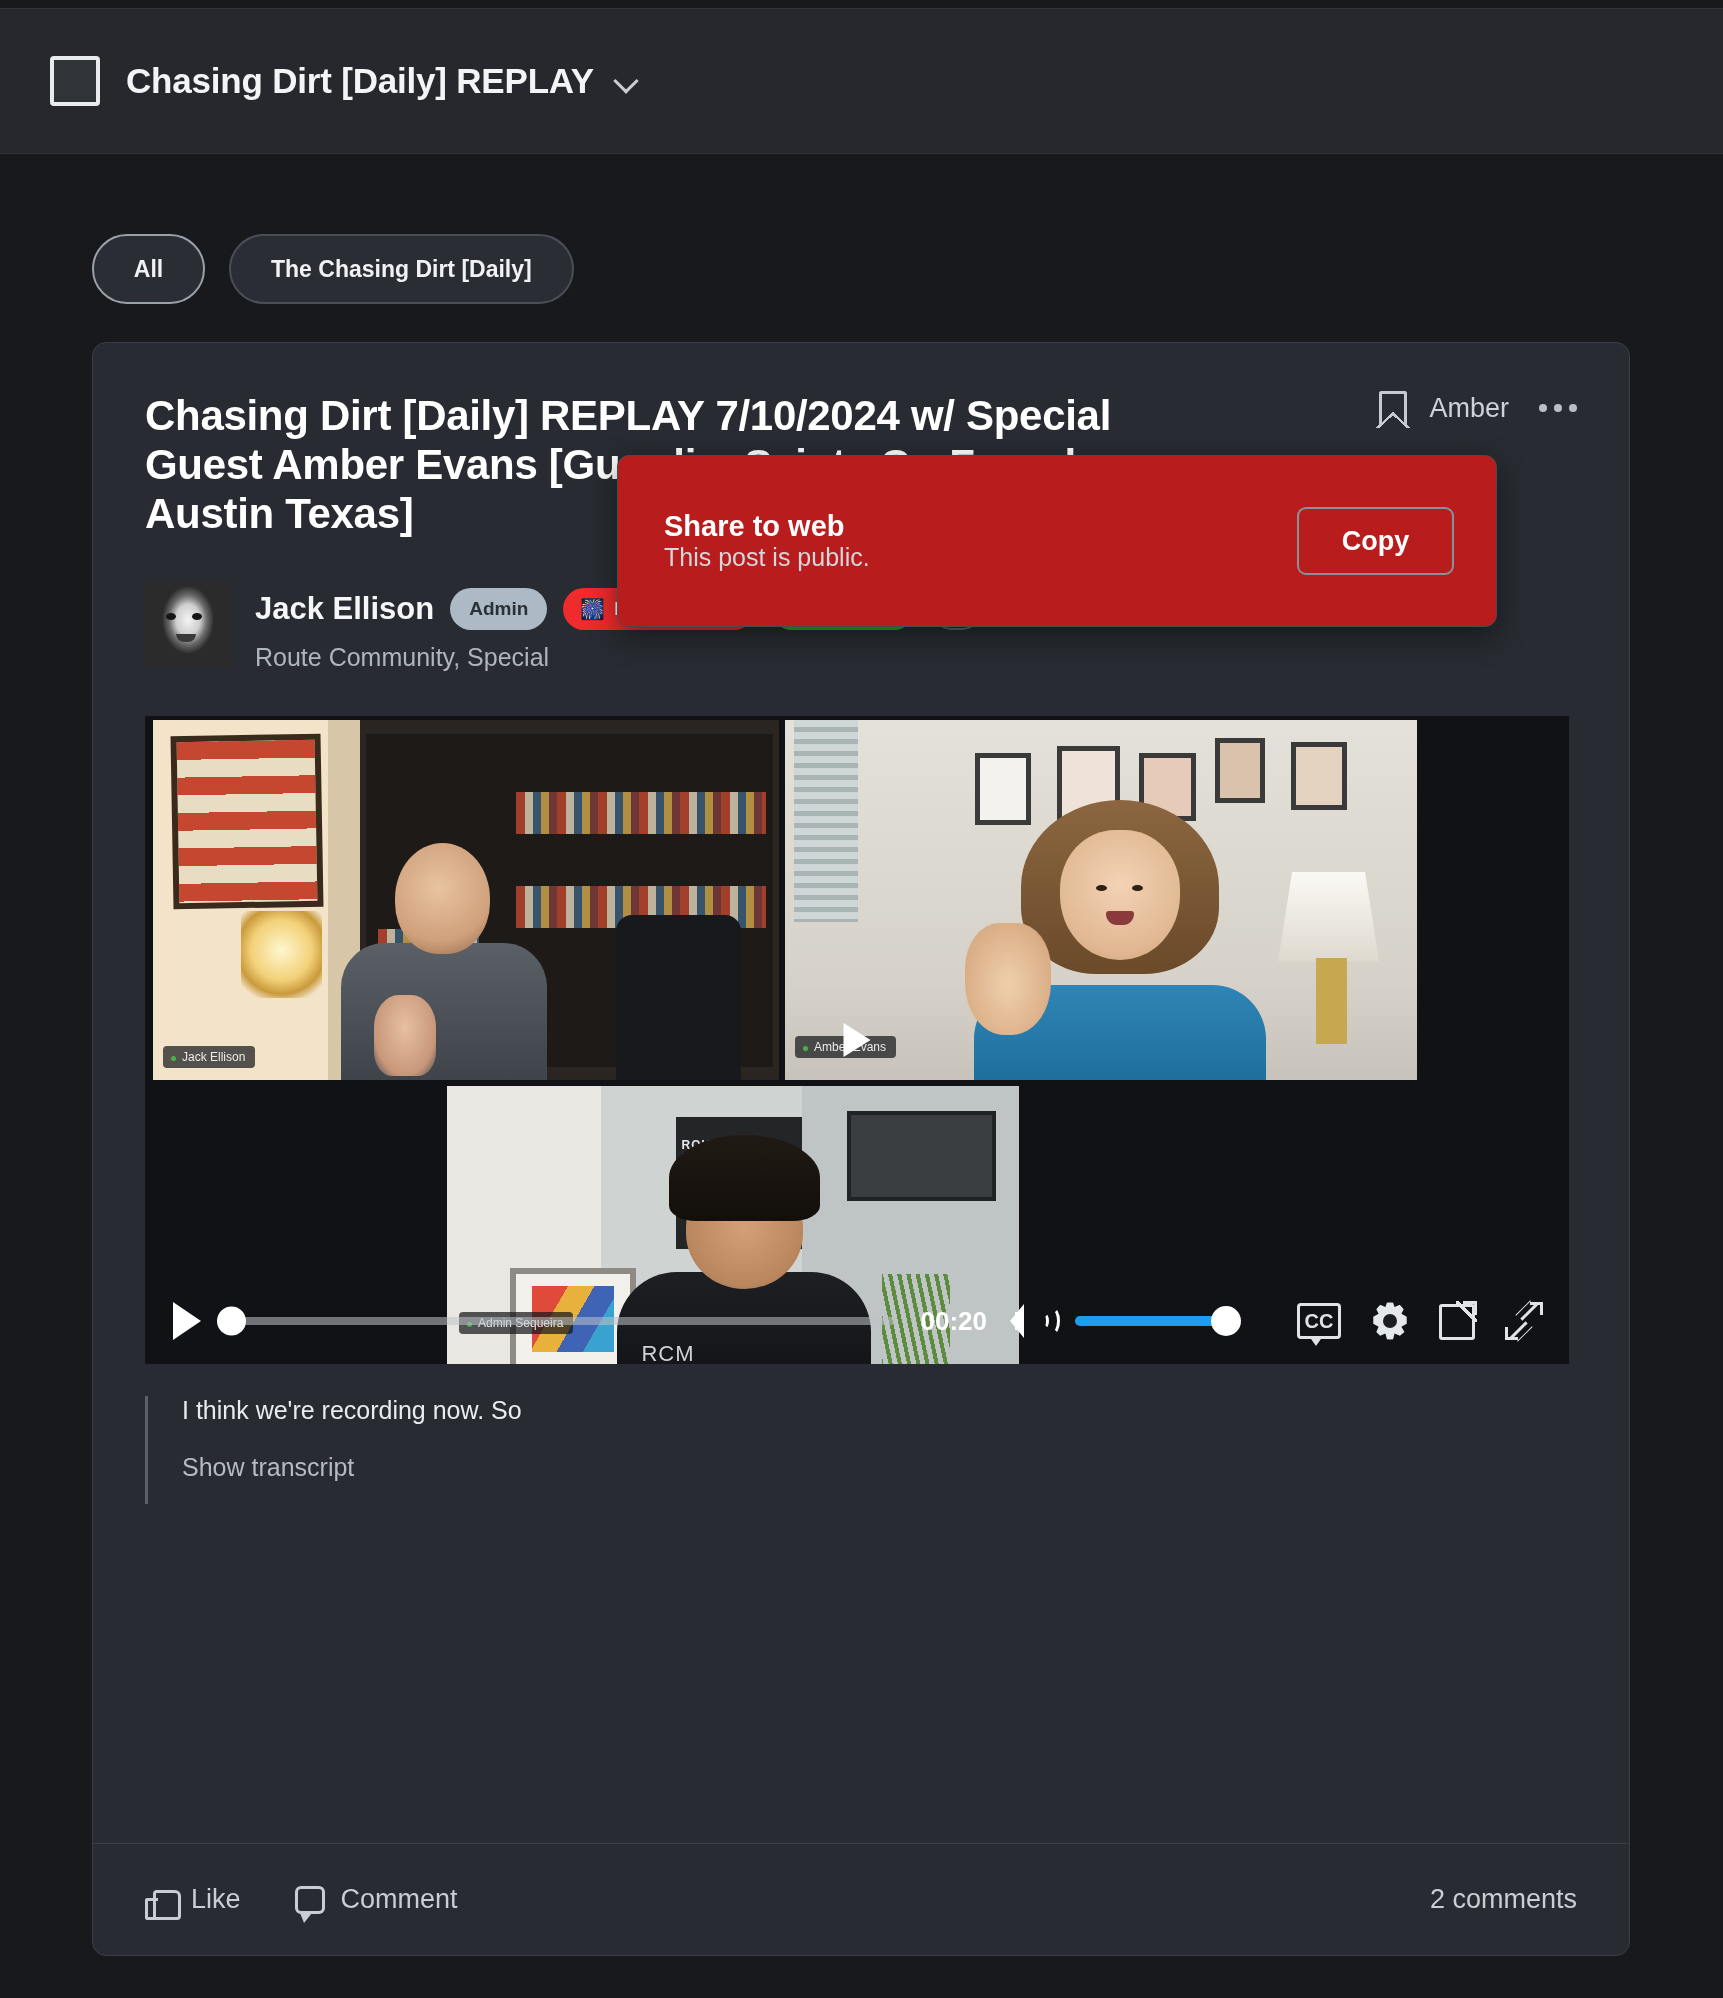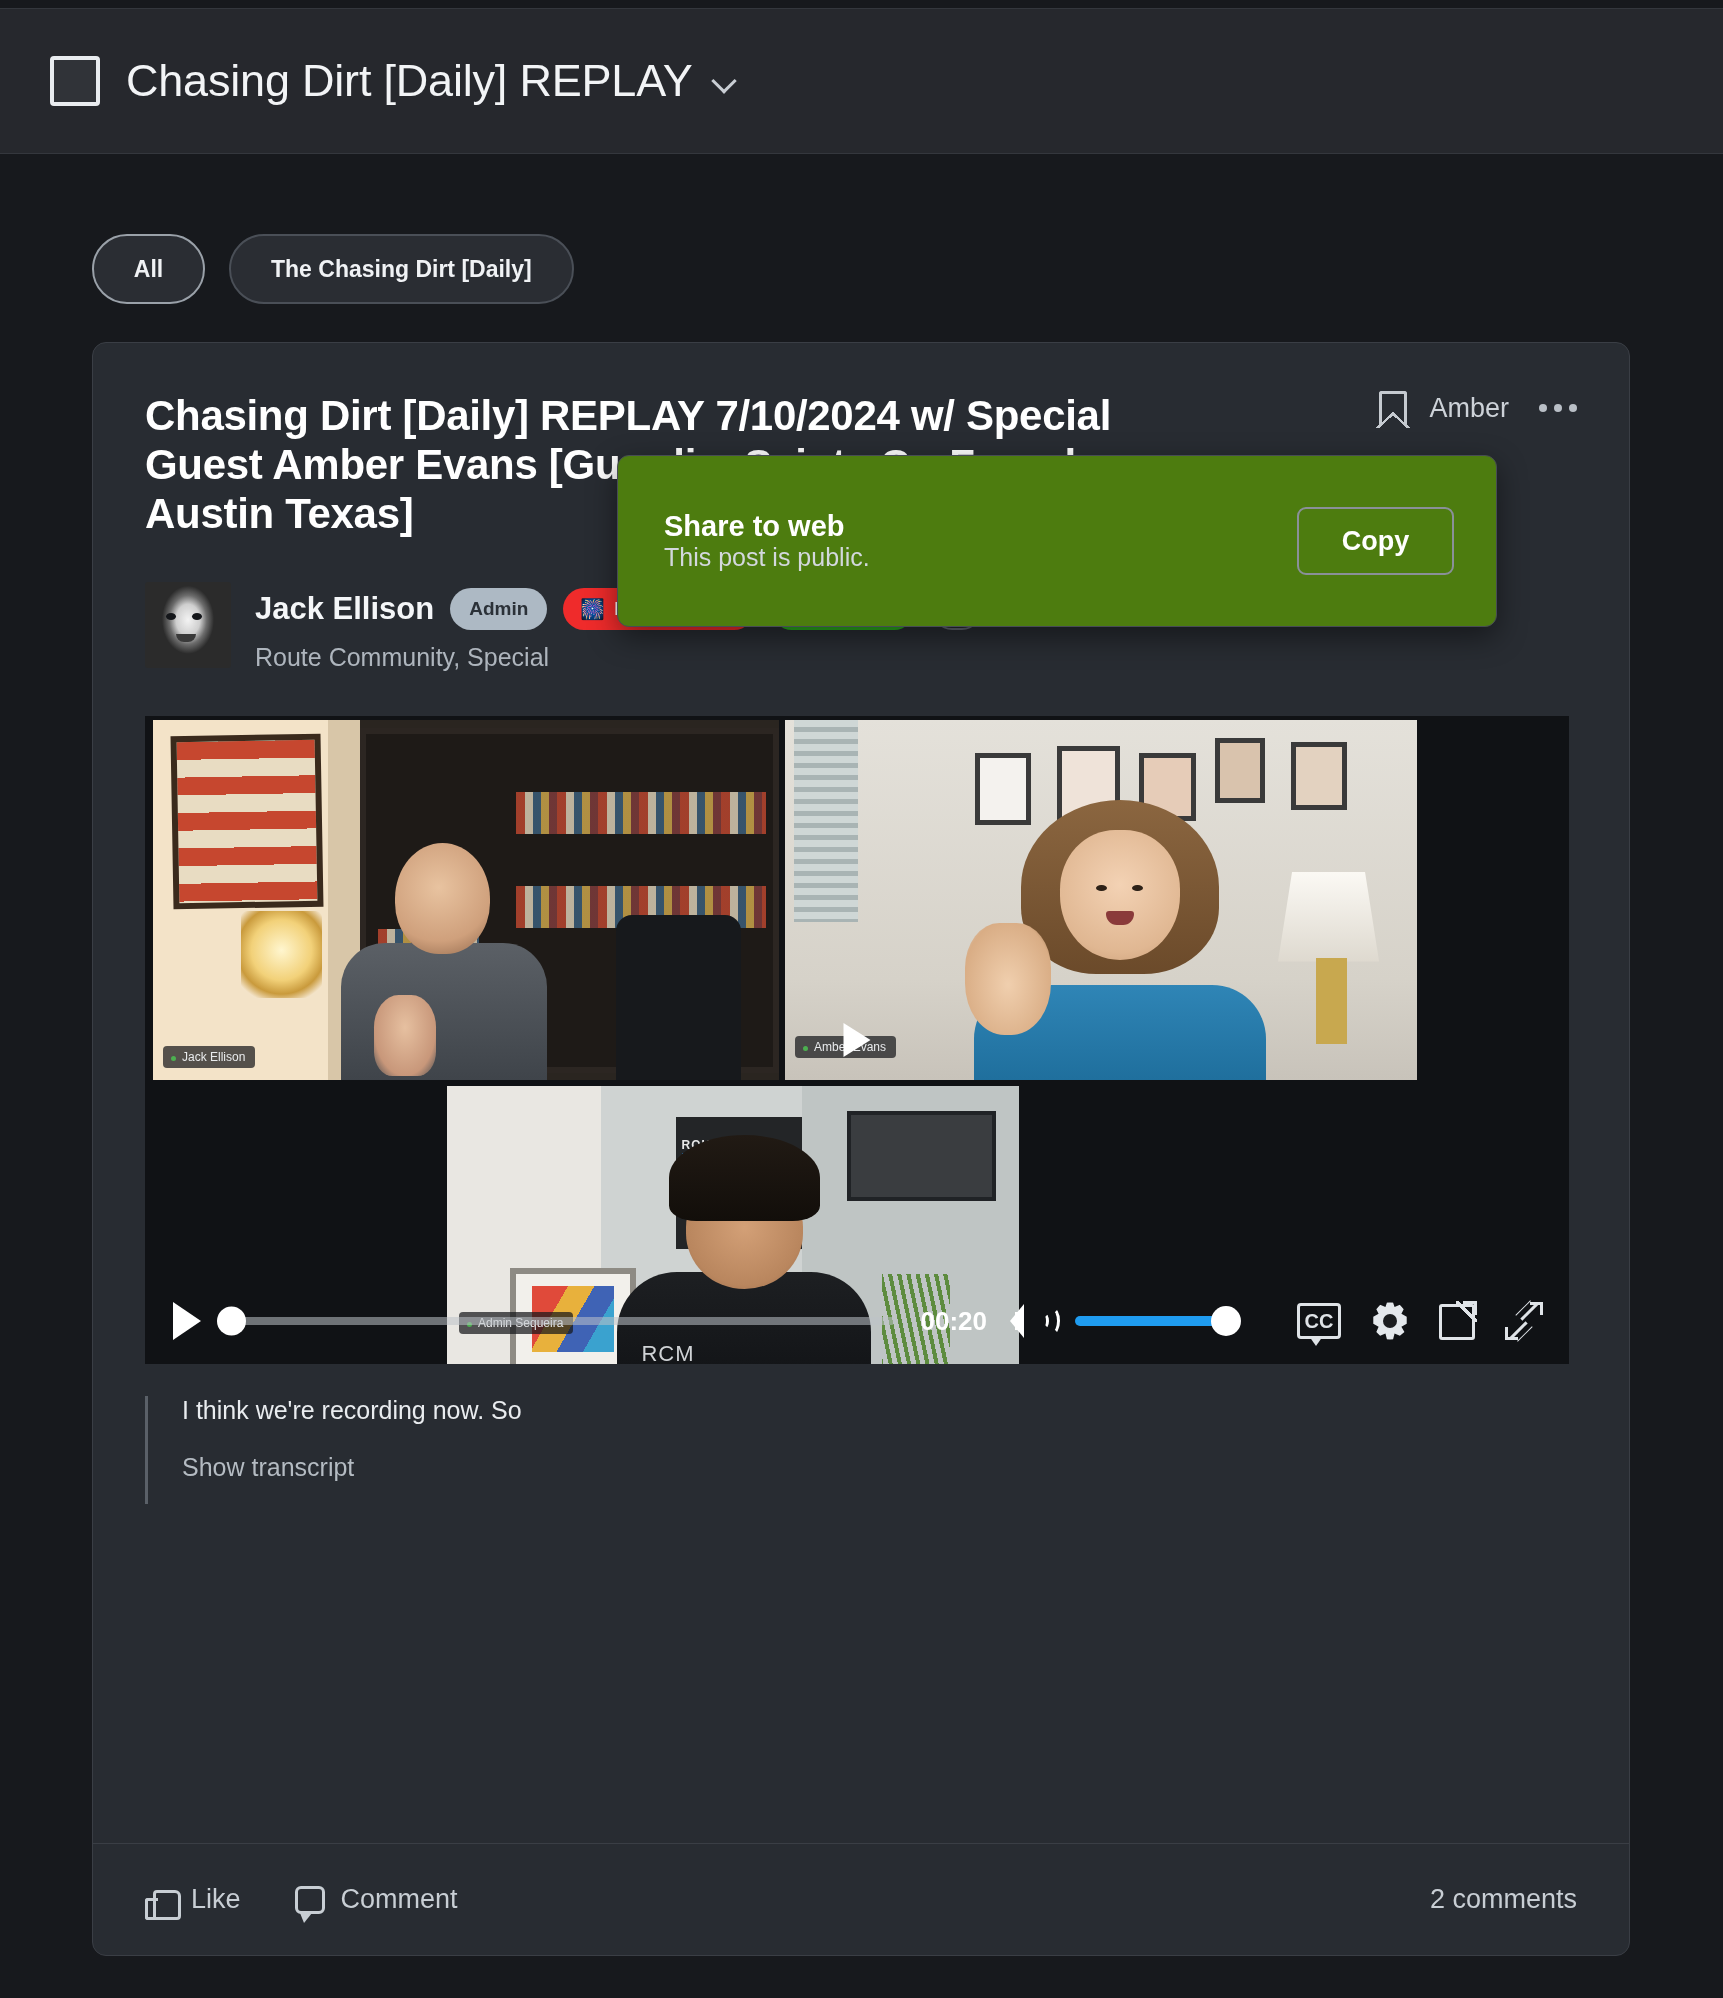--- a/index.html
+++ b/index.html
@@ -23,22 +23,22 @@
   }
   .win-icon {
     width: 50px; height: 50px;
     border: 4px solid #e9ecef;
     border-radius: 4px;
     background: #303338;
     flex: 0 0 auto;
   }
   .topbar-title {
     margin-left: 26px;
-    font-size: 45px;
-    font-weight: normal;
+    font-size: 35px;
+    font-weight: bold;
     color: #f2f4f6;
     letter-spacing: -0.2px;
     white-space: nowrap;
   }
   .chev-down {
     margin-left: 22px;
     width: 22px; height: 22px;
     position: relative;
   }
   .chev-down::before {
@@ -116,21 +116,21 @@
   }
   .share-label { font-size: 27px; color: #cdd2d8; }
   .more-dots { display: flex; gap: 7px; align-items: center; margin-left: 8px; }
   .more-dots i { width: 8px; height: 8px; border-radius: 50%; background: #b9bfc6; display: block; }
 
   
   .share-popover {
     position: absolute;
     left: 617px; top: 455px;
     width: 880px; height: 172px;
-    background: #4d7c0f;
+    background: #b91c1c;
     border: 1px solid #474c54;
     border-radius: 12px;
     box-shadow: 0 10px 30px rgba(0,0,0,.45);
     display: flex; align-items: center;
     padding: 0 42px 0 46px;
     z-index: 30;
   }
   .sp-texts { flex: 1 1 auto; }
   .sp-title { font-size: 29px; font-weight: bold; color: #ffffff; }
   .sp-sub { font-size: 25px; color: #d3d8dd; }

